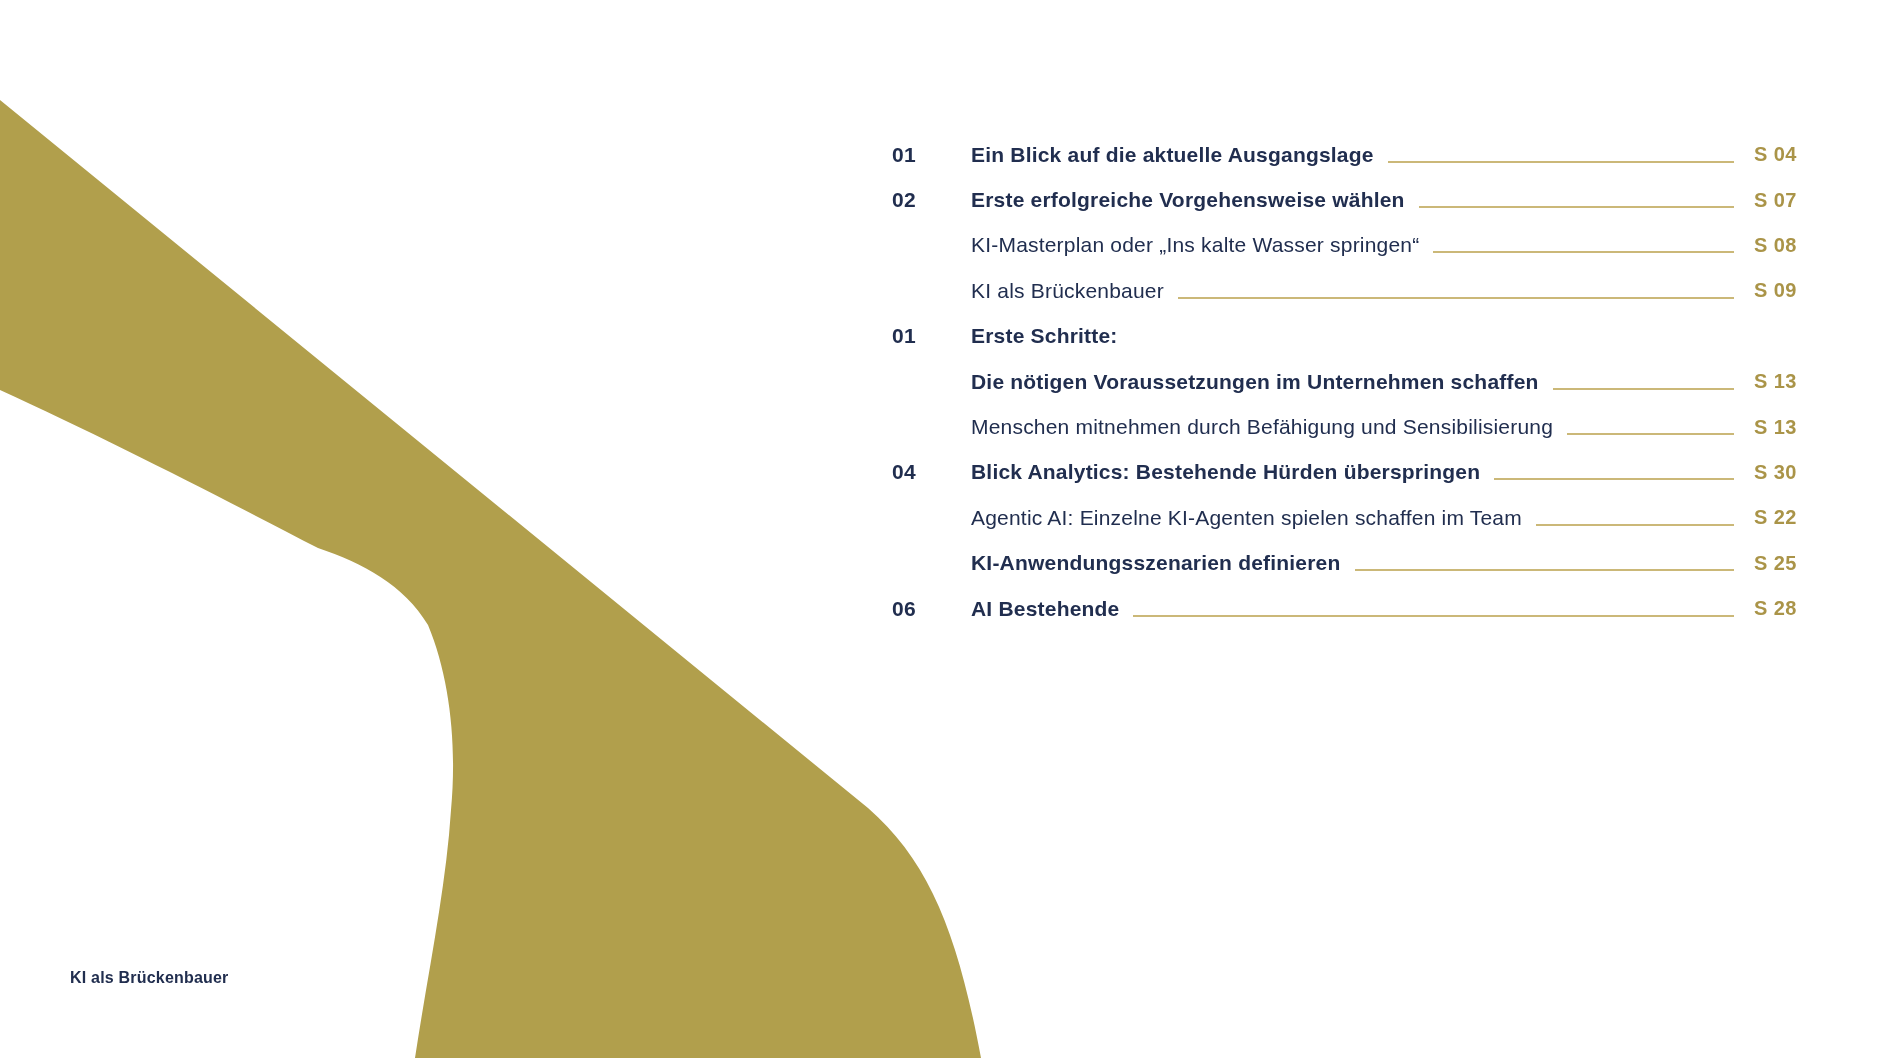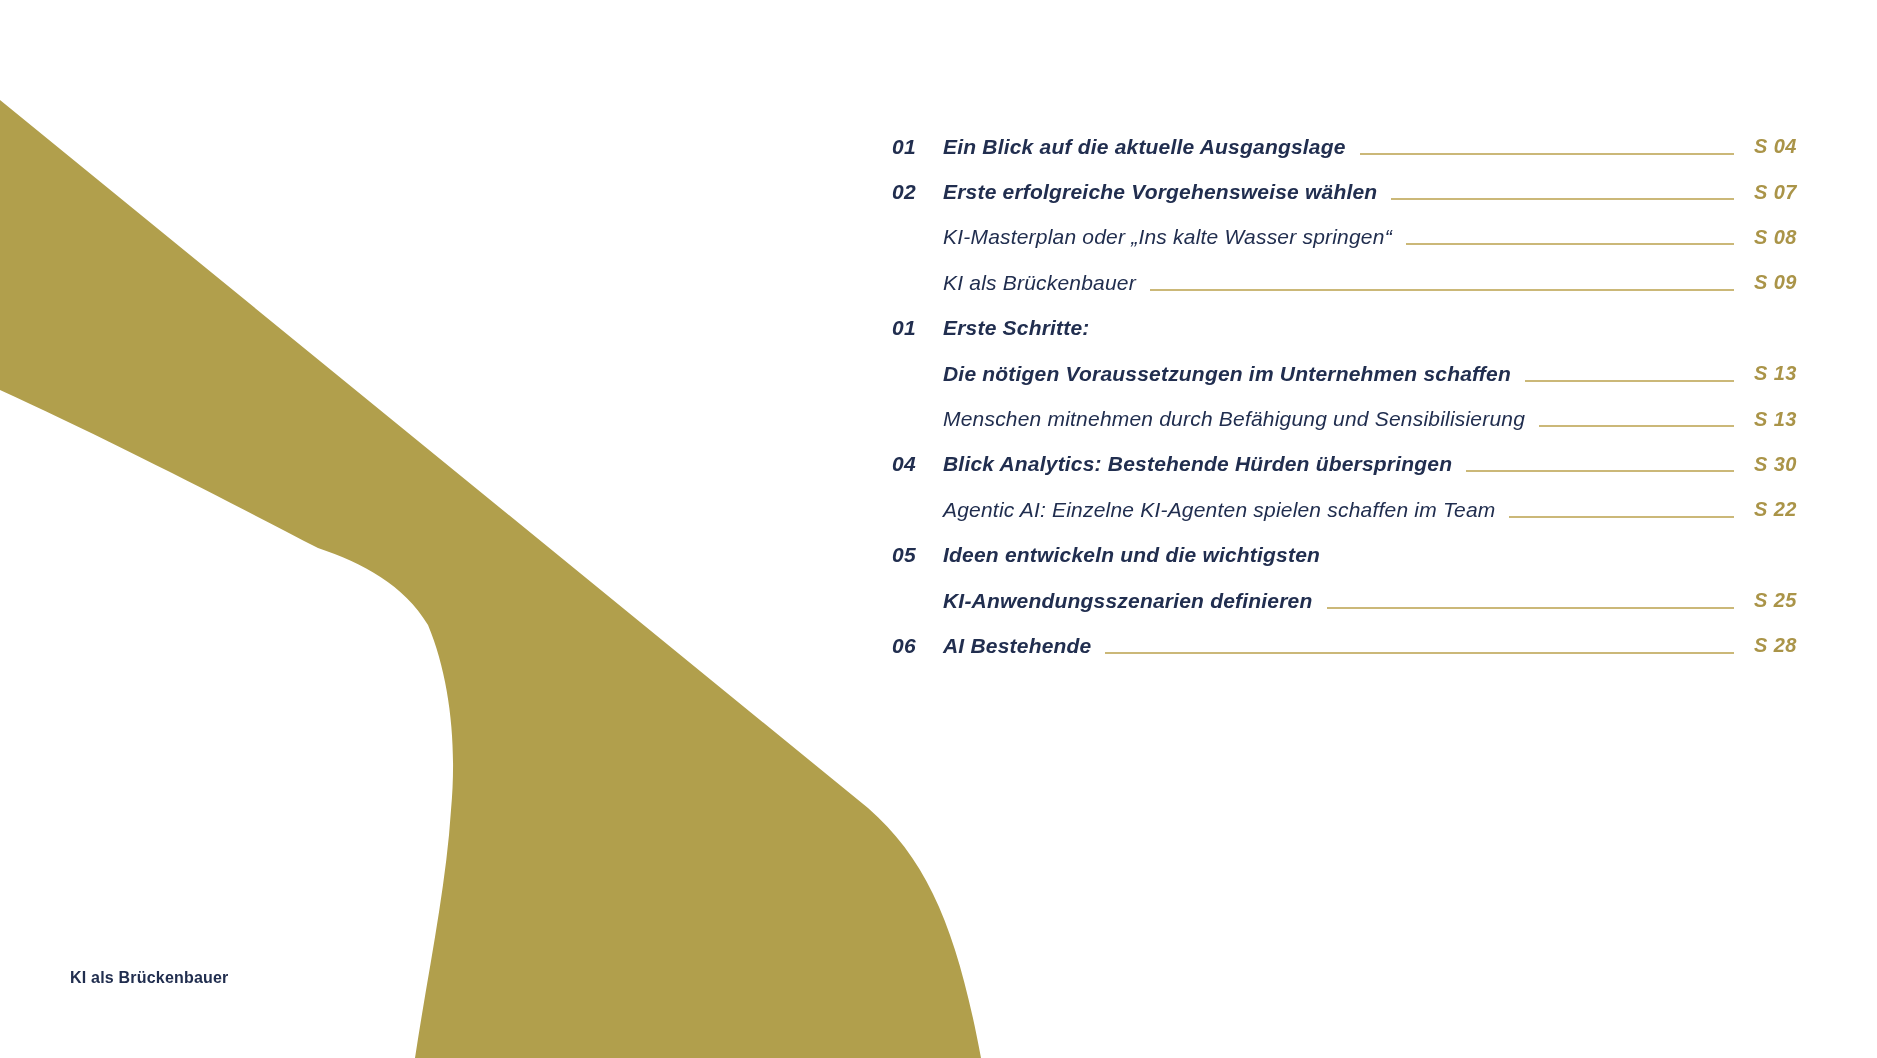--- a/index.html
+++ b/index.html
@@ -16,41 +16,41 @@
     font-family:"Liberation Sans", sans-serif;
     color:var(--navy);
     position:relative;
   }
   .page{position:absolute;inset:0;width:1877px;height:1058px;overflow:hidden;}
   .swoosh-svg{position:absolute;left:0;top:0;width:1877px;height:1058px;display:block;}
 
   .toc{
     position:absolute;
     left:892px;
-    top:124px;
+    top:132px;
     width:926px;
-    font-style:italic;
   }
   .toc-row{
     display:flex;
     align-items:center;
     height:45.4px;
     white-space:nowrap;
   }
   .toc-num{
     width:51px;
     flex:0 0 51px;
     font-weight:700;
     font-size:21px;
     letter-spacing:.3px;
   }
   .toc-title{
     font-size:21px;
     letter-spacing:.2px;
     font-weight:400;
+    margin-left:28px;
   }
   .toc-row.bold .toc-title{font-weight:700;}
   .toc-leader{
     flex:1 1 auto;
     height:0;
     border-bottom:2px solid var(--leader);
     margin:0 20px 0 14px;
     transform:translateY(7px);
   }
   .toc-page{
@@ -140,26 +140,20 @@
       <span class="toc-title">Blick Analytics: Bestehende Hürden überspringen</span>
       <span class="toc-leader"></span>
       <span class="toc-page">S 30</span>
     </div>
       <div class="toc-row">
       <span class="toc-num"></span>
       <span class="toc-title">Agentic AI: Einzelne KI-Agenten spielen schaffen im Team</span>
       <span class="toc-leader"></span>
       <span class="toc-page">S 22</span>
     </div>
-      <div class="toc-row bold nopage">
-      <span class="toc-num">05</span>
-      <span class="toc-title">Ideen entwickeln und die wichtigsten</span>
-      <span class="toc-leader"></span>
-      <span class="toc-page"></span>
-    </div>
       <div class="toc-row bold">
       <span class="toc-num"></span>
       <span class="toc-title">KI-Anwendungsszenarien definieren</span>
       <span class="toc-leader"></span>
       <span class="toc-page">S 25</span>
     </div>
       <div class="toc-row bold">
       <span class="toc-num">06</span>
       <span class="toc-title">AI Bestehende</span>
       <span class="toc-leader"></span>

